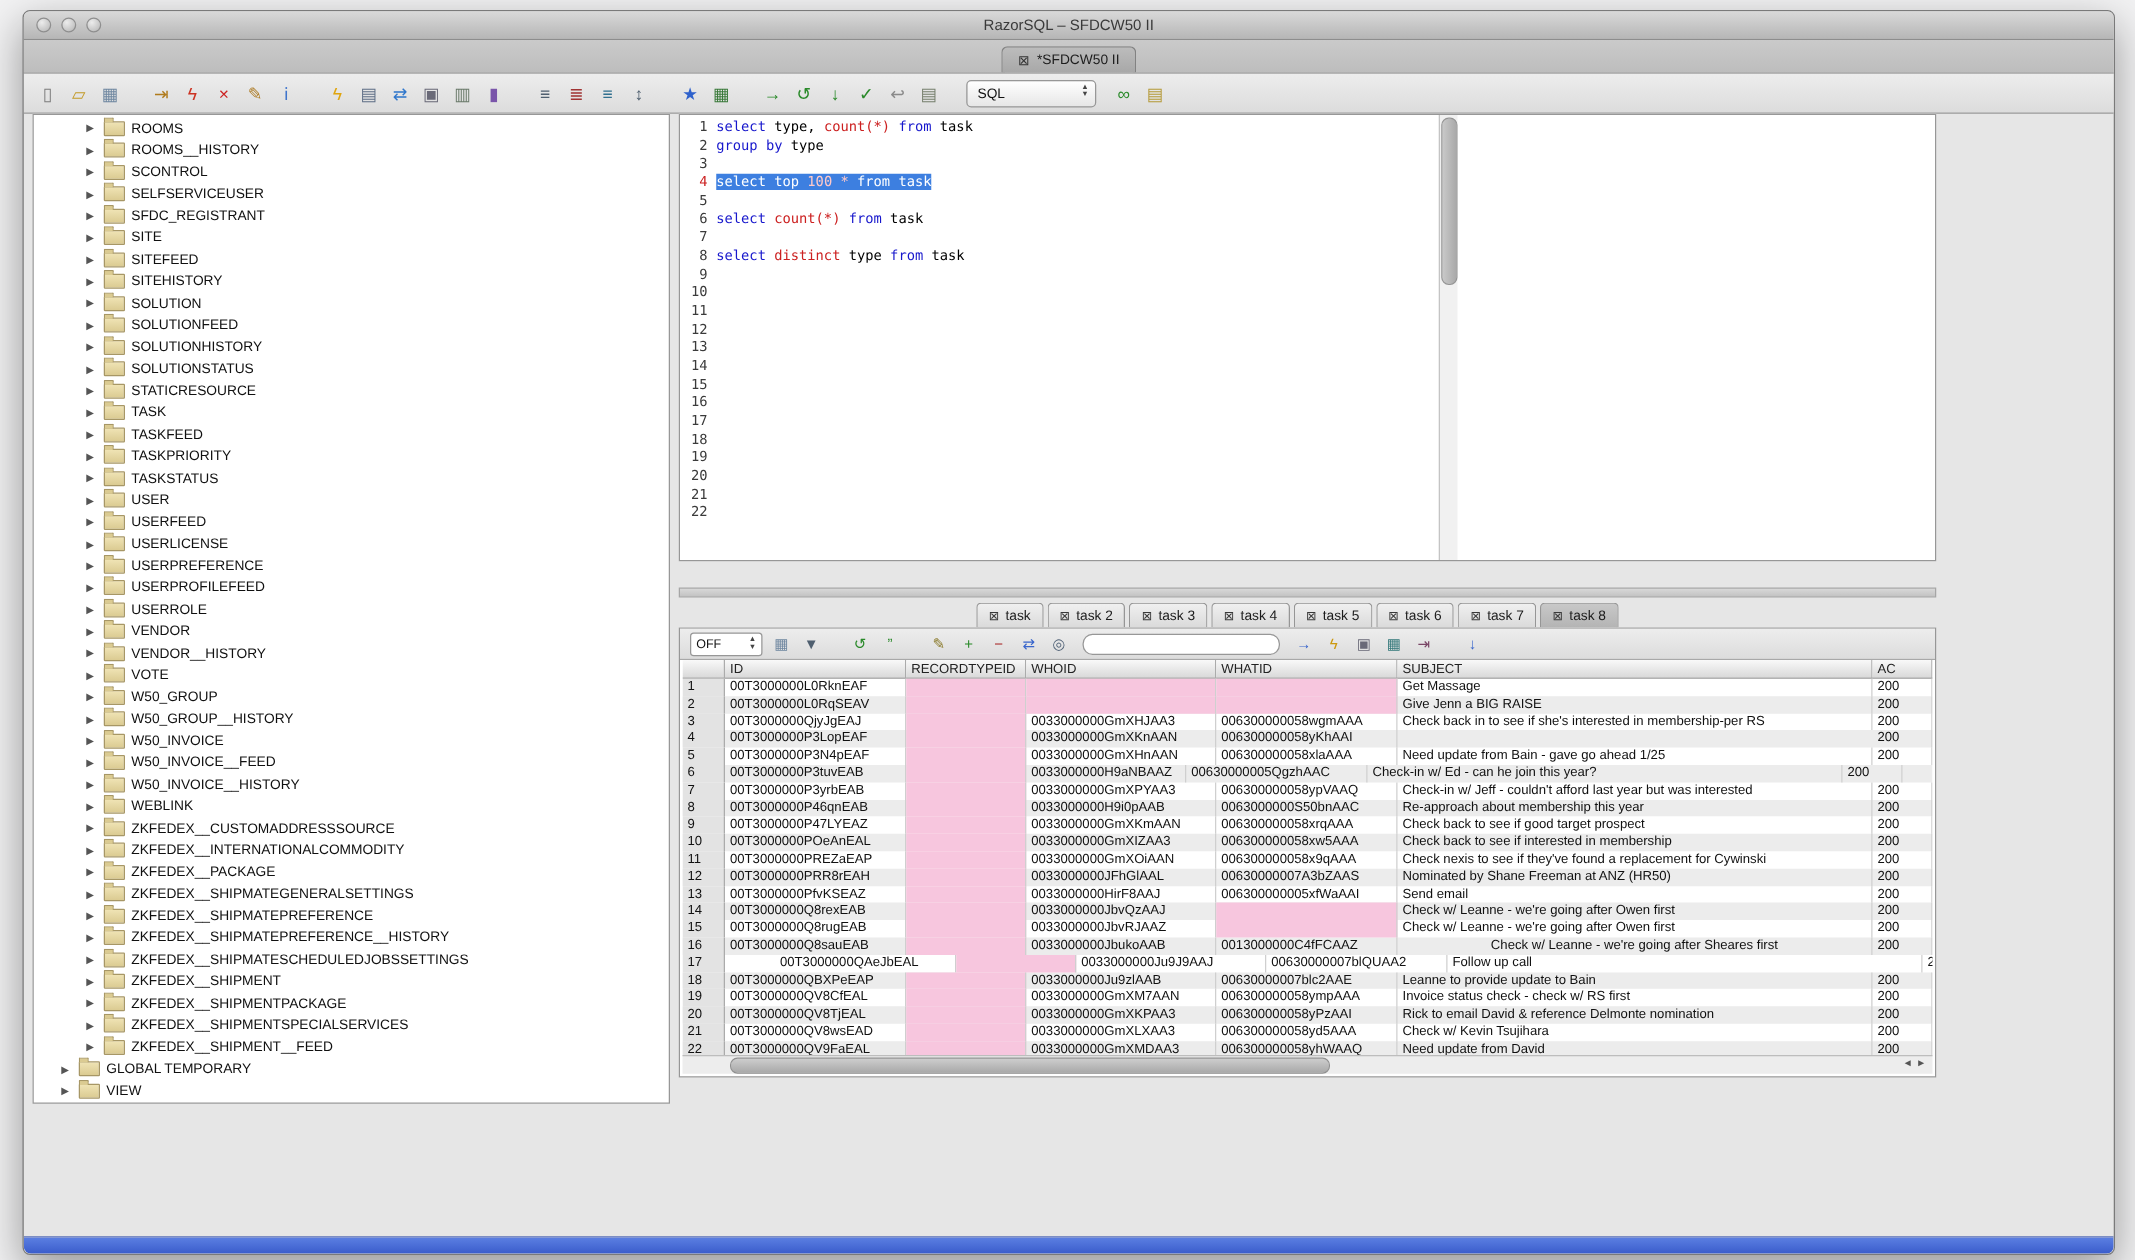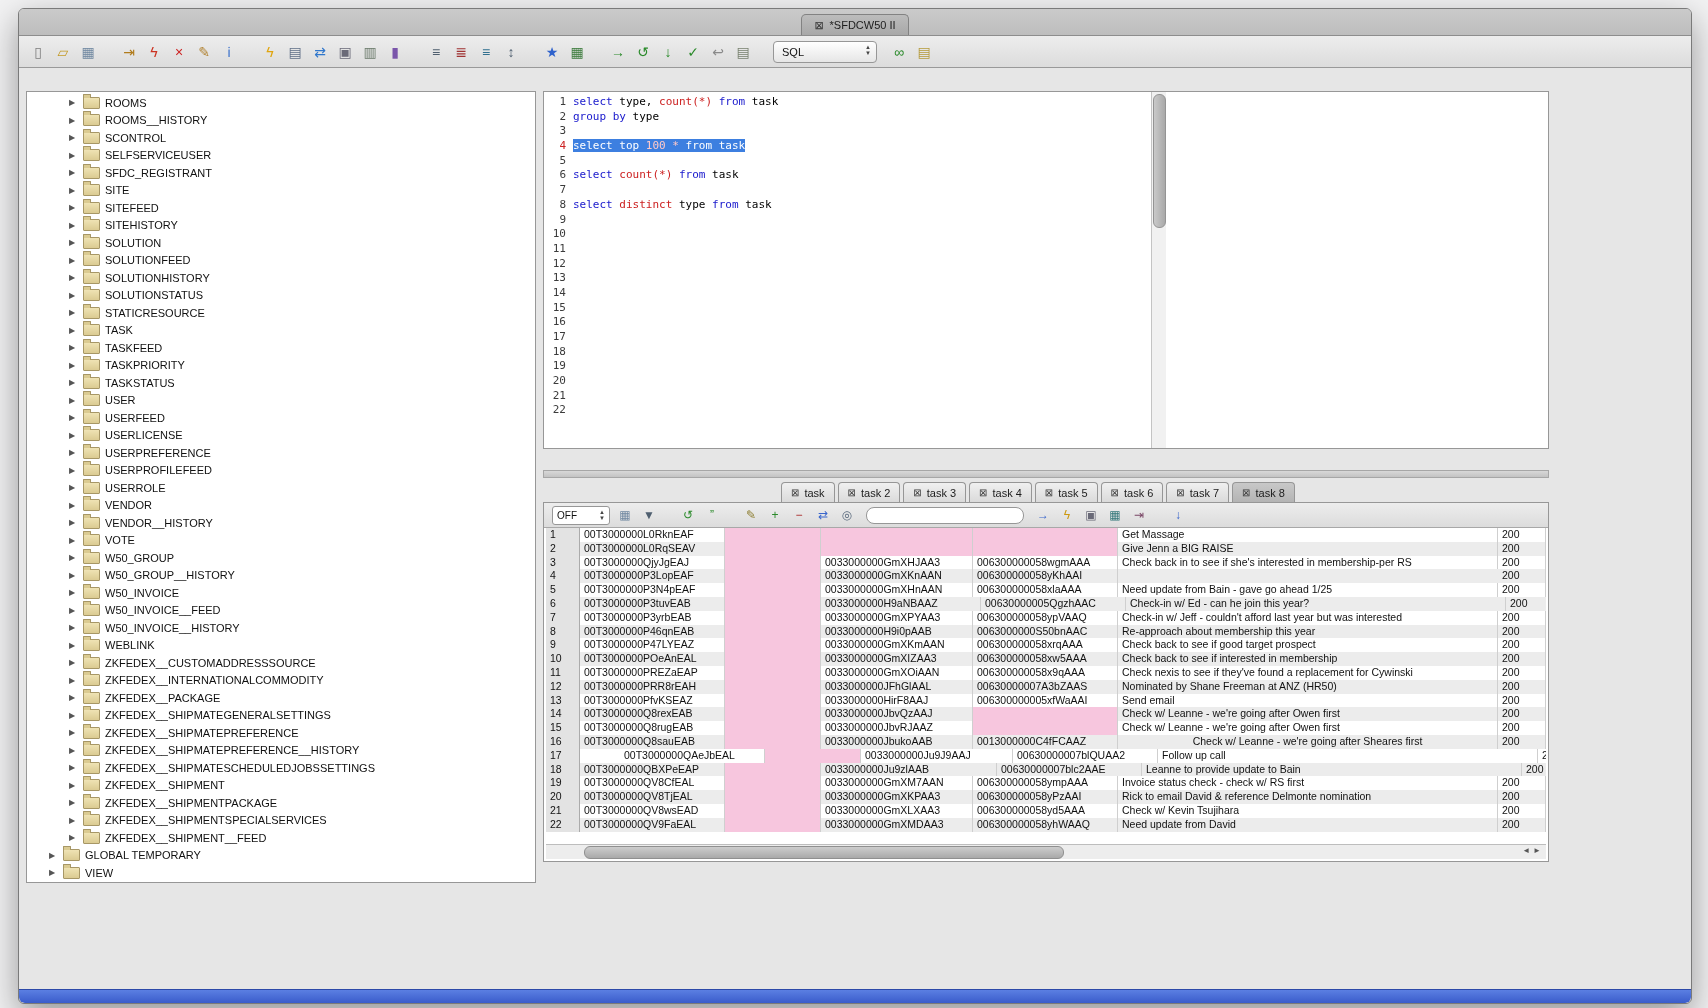--- a/index.html
+++ b/index.html
@@ -102,20 +102,28 @@
   .bottom-edge{position:absolute;left:0;right:0;bottom:0;height:13px;
                background:linear-gradient(#5b7fe2,#3a5ccb);border-top:1px solid #2c49a8;
                border-radius:0 0 6px 6px;}
 </style>
 </head>
 <body>
 
 <div class="screen">
   <div class="window">
 
+    <div class="titlebar">
+      <div class="lights">
+        <span class="light"></span>
+        <span class="light"></span>
+        <span class="light"></span>
+      </div>
+      <span class="title">RazorSQL – SFDCW50 II</span>
+    </div>
 
     <div class="tabrow">
       <div class="doc-tab">
         <span class="x">⊠</span>
         <span>*SFDCW50 II</span>
       </div>
     </div>
 
     <div class="toolbar">
       <span id="main-icons" style="display:flex;align-items:center;gap:7px;">
@@ -488,20 +496,29 @@
             <span class="tbicon small" style="color: rgb(204, 153, 16);">ϟ</span>
             <span class="tbicon small" style="color: rgb(106, 106, 120);">▣</span>
             <span class="tbicon small" style="color: rgb(51, 120, 122);">▦</span>
             <span class="tbicon small" style="color: rgb(122, 70, 102);">⇥</span>
             <span class="tbspacer"></span>
             <span class="tbicon small" style="color: rgb(58, 102, 204);">↓</span>
           </span>
       </div>
 
       <div class="table-wrap" id="rtable">
+          <div class="trow thead">
+            <span class="tcell" style="width: 34px;"></span>
+            <span class="tcell" style="width: 145px;">ID</span>
+            <span class="tcell" style="width: 96px;">RECORDTYPEID</span>
+            <span class="tcell" style="width: 152px;">WHOID</span>
+            <span class="tcell" style="width: 145px;">WHATID</span>
+            <span class="tcell" style="width: 380px;">SUBJECT</span>
+            <span class="tcell" style="width: 48px;">AC</span>
+          </div>
           <div class="trow">
             <span class="tcell rownum" style="width: 34px;">1</span>
             <span class="tcell" style="width: 145px;">00T3000000L0RknEAF</span>
             <span class="tcell pink" style="width: 96px;"></span>
             <span class="tcell pink" style="width: 152px;"></span>
             <span class="tcell pink" style="width: 145px;"></span>
             <span class="tcell" style="width: 380px;">Get Massage</span>
             <span class="tcell" style="width: 48px;">200</span>
           </div>
           <div class="trow even">
@@ -537,21 +554,21 @@
             <span class="tcell pink" style="width: 96px;"></span>
             <span class="tcell" style="width: 152px;">0033000000GmXHnAAN</span>
             <span class="tcell" style="width: 145px;">006300000058xlaAAA</span>
             <span class="tcell" style="width: 380px;">Need update from Bain - gave go ahead 1/25</span>
             <span class="tcell" style="width: 48px;">200</span>
           </div>
           <div class="trow even">
             <span class="tcell rownum" style="width: 34px;">6</span>
             <span class="tcell" style="width: 145px;">00T3000000P3tuvEAB</span>
             <span class="tcell pink" style="width: 96px;"></span>
-            <span class="tcell" style="width: 160px;">0033000000H9aNBAAZ</span>
+            <span class="tcell" style="width: 128px;">0033000000H9aNBAAZ</span>
             <span class="tcell" style="width: 145px;">00630000005QgzhAAC</span>
             <span class="tcell" style="width: 380px;">Check-in w/ Ed - can he join this year?</span>
             <span class="tcell" style="width: 48px;">200</span>
           </div>
           <div class="trow">
             <span class="tcell rownum" style="width: 34px;">7</span>
             <span class="tcell" style="width: 145px;">00T3000000P3yrbEAB</span>
             <span class="tcell pink" style="width: 96px;"></span>
             <span class="tcell" style="width: 152px;">0033000000GmXPYAA3</span>
             <span class="tcell" style="width: 145px;">006300000058ypVAAQ</span>
@@ -645,21 +662,21 @@
             <span class="tcell pink" style="width: 96px;"></span>
             <span class="tcell" style="width: 152px;">0033000000Ju9J9AAJ</span>
             <span class="tcell" style="width: 145px;">00630000007blQUAA2</span>
             <span class="tcell" style="width: 380px;">Follow up call</span>
             <span class="tcell" style="width: 48px;">200</span>
           </div>
           <div class="trow even">
             <span class="tcell rownum" style="width: 34px;">18</span>
             <span class="tcell" style="width: 145px;">00T3000000QBXPeEAP</span>
             <span class="tcell pink" style="width: 96px;"></span>
-            <span class="tcell" style="width: 176px;">0033000000Ju9zlAAB</span>
+            <span class="tcell" style="width: 152px;">0033000000Ju9zlAAB</span>
             <span class="tcell" style="width: 145px;">00630000007blc2AAE</span>
             <span class="tcell" style="width: 380px;">Leanne to provide update to Bain</span>
             <span class="tcell" style="width: 48px;">200</span>
           </div>
           <div class="trow">
             <span class="tcell rownum" style="width: 34px;">19</span>
             <span class="tcell" style="width: 145px;">00T3000000QV8CfEAL</span>
             <span class="tcell pink" style="width: 96px;"></span>
             <span class="tcell" style="width: 152px;">0033000000GmXM7AAN</span>
             <span class="tcell" style="width: 145px;">006300000058ympAAA</span>

